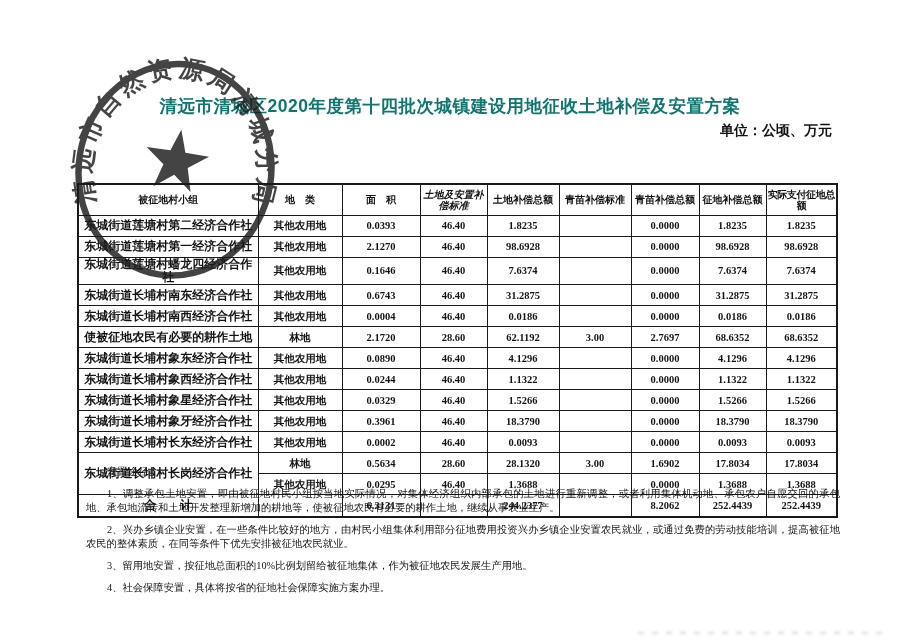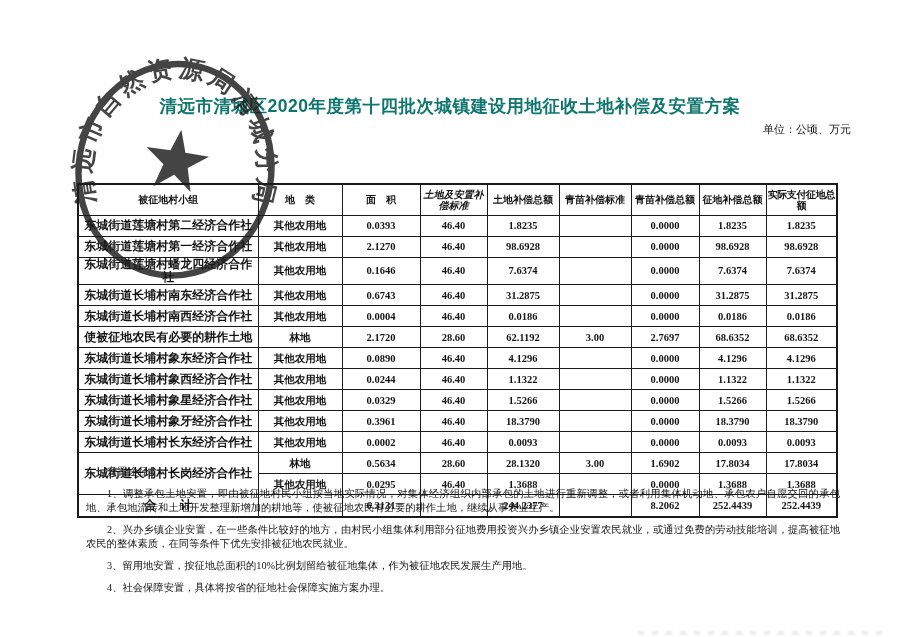--- a/index.html
+++ b/index.html
@@ -10,22 +10,22 @@
   .page{position:absolute;inset:0;}
 
   
   .doc-title{
     position:absolute;top:94px;left:50px;width:800px;text-align:center;
     font-family:"Liberation Sans", sans-serif;font-weight:bold;
     font-size:17.5px;letter-spacing:0.5px;color:#0f766e;
   }
   
   .unit-note{
-    position:absolute;top:122px;right:49px;
-    font-family:"Liberation Sans", sans-serif;font-weight:normal;font-size:11px;color:#111;
+    position:absolute;top:122px;right:68px;
+    font-family:"Liberation Sans", sans-serif;font-weight:bold;font-size:14px;color:#111;
   }
 
   
   table.comp{
     position:absolute;left:77px;top:139px;width:759px;
     border-collapse:collapse;table-layout:fixed;
     border:2px solid #1a1a1a;
     margin-top:44px;
   }
   col.w1{width:180px}col.w2{width:84px}col.w3{width:78px}col.w4{width:67px}

